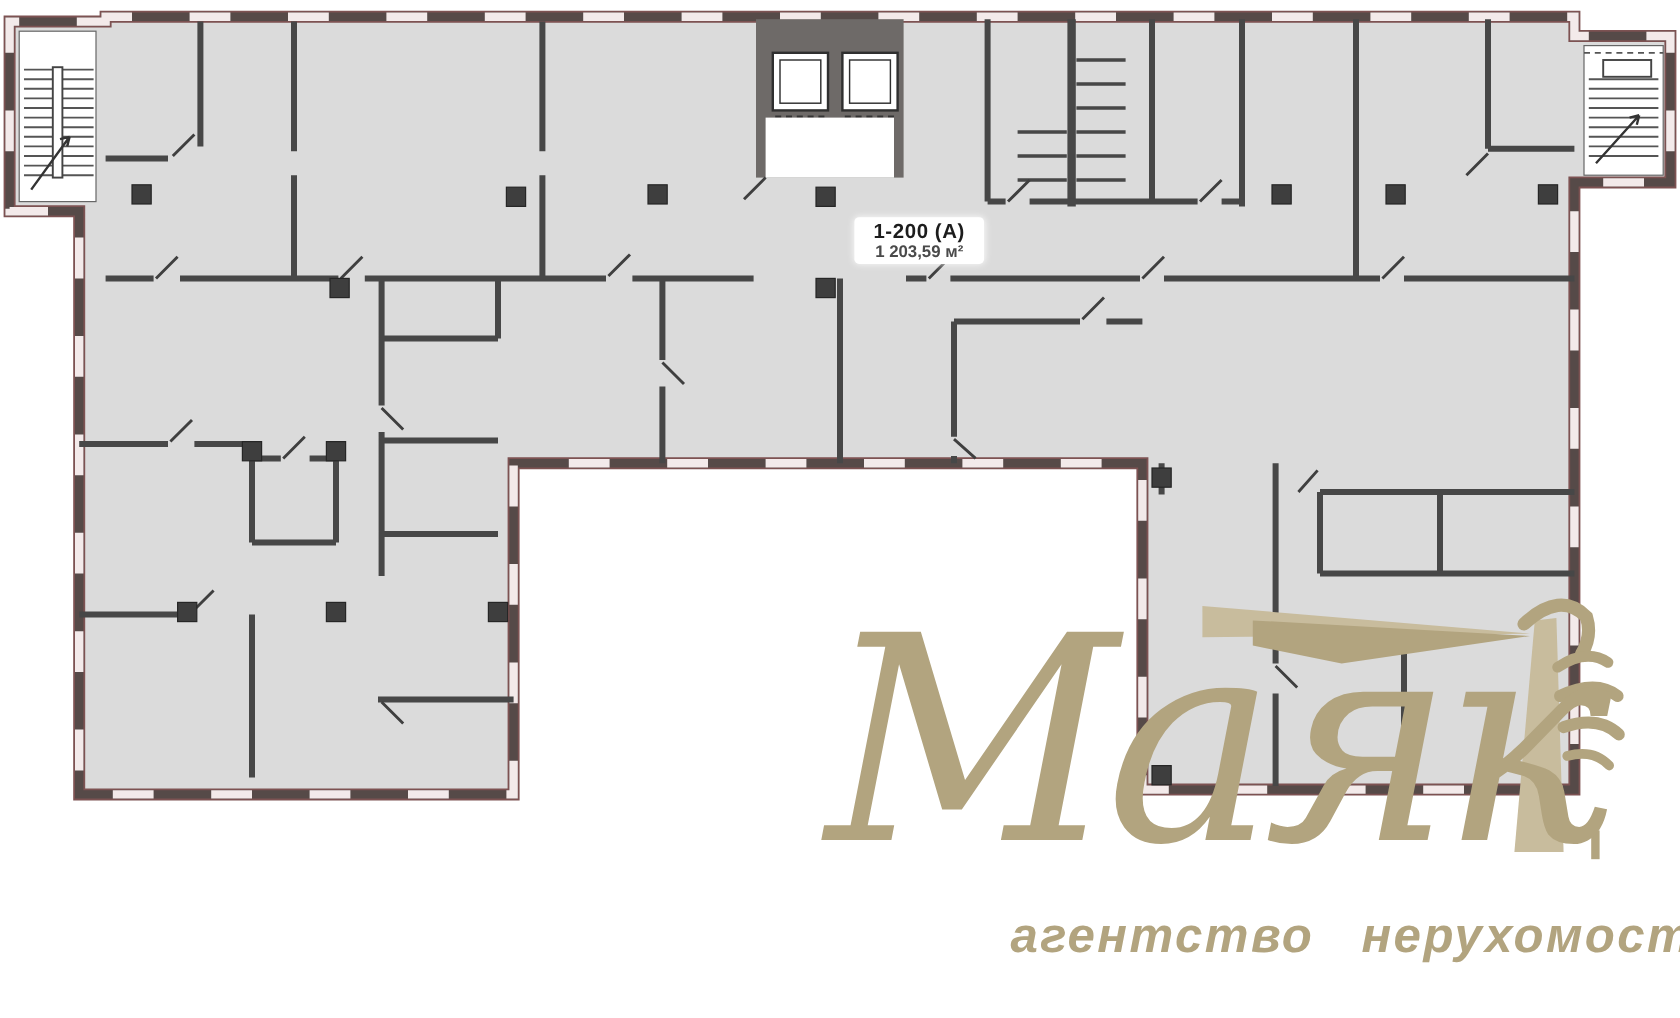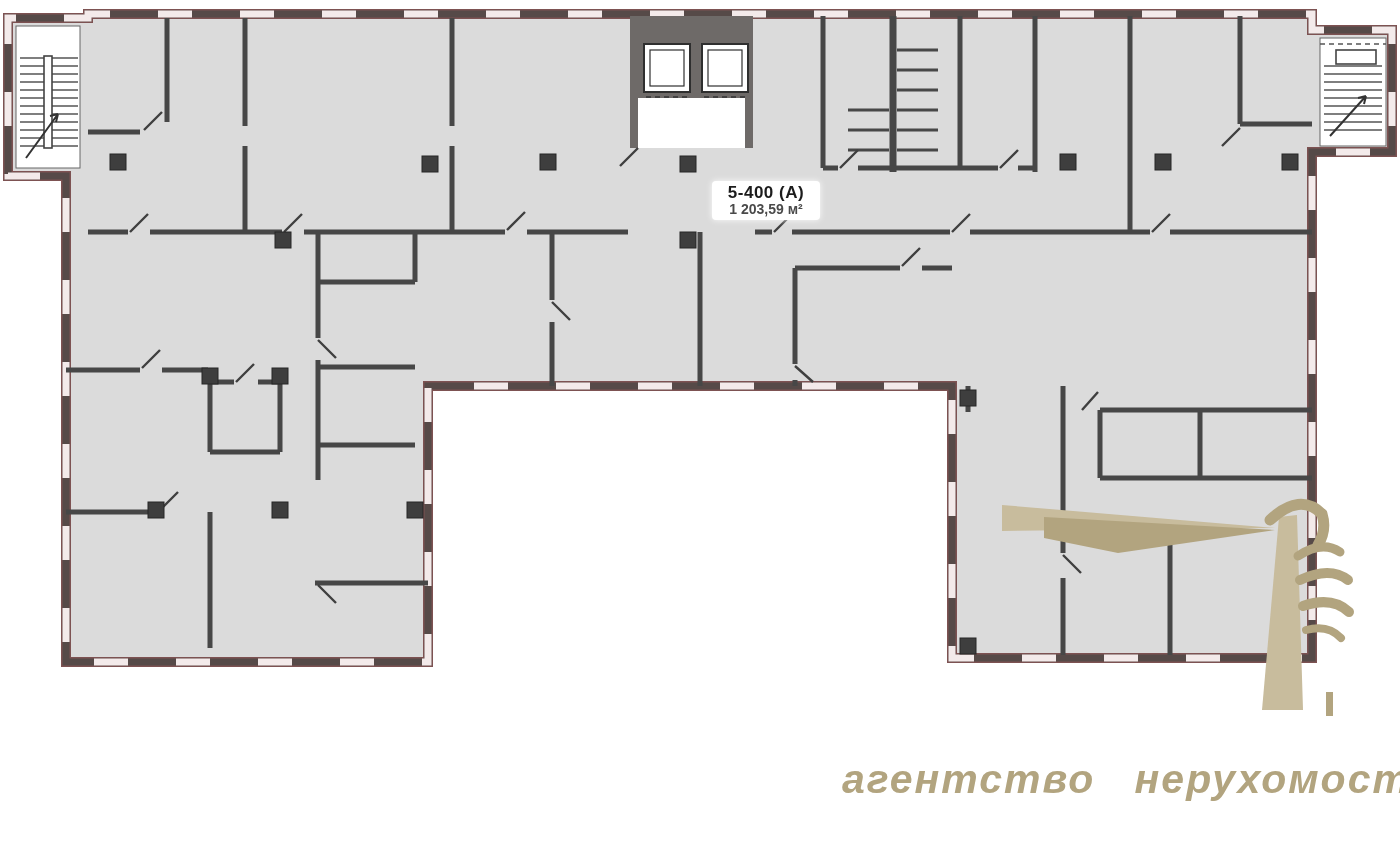--- a/index.html
+++ b/index.html
@@ -173,19 +173,20 @@
         <path d="M1298,556 Q1322,540 1340,552" stroke-width="9"></path>
         <path d="M1300,580 Q1330,566 1348,580" stroke-width="10"></path>
         <path d="M1303,606 Q1332,596 1349,612" stroke-width="10"></path>
         <path d="M1306,630 Q1328,624 1341,638" stroke-width="8"></path>
       </g>
       <rect x="1326" y="692" width="7" height="24" fill="var(--watermark_gold)"></rect>
     </g>
   </svg>
 
   <div class="unit-label">
-    <div class="unit-id">5-400 (А)</div>
+    <div class="unit-id">1-200 (А)</div>
     <div class="unit-area">1 203,59 м²</div>
   </div>
 
+  <div class="brand">Маяк</div>
   <div class="tagline">агентство нерухомості</div>
 
 </div>
 
 </body></html>

